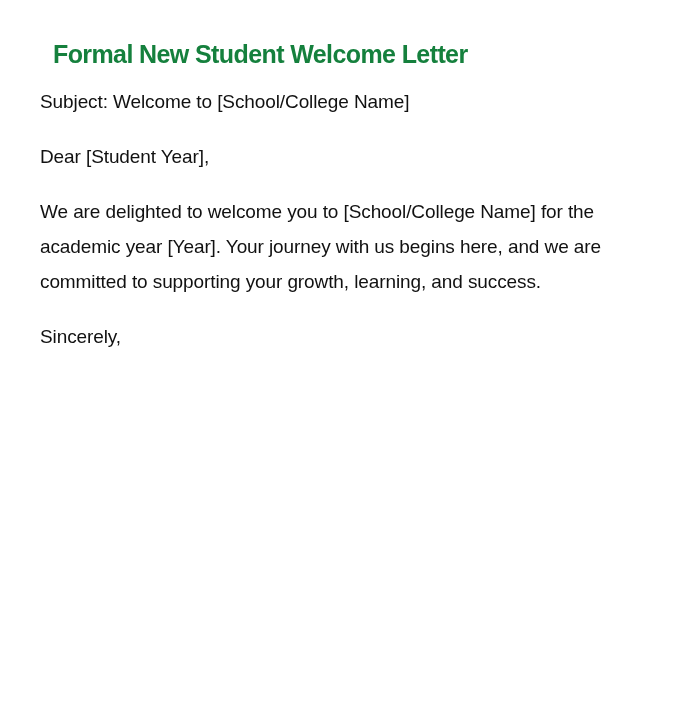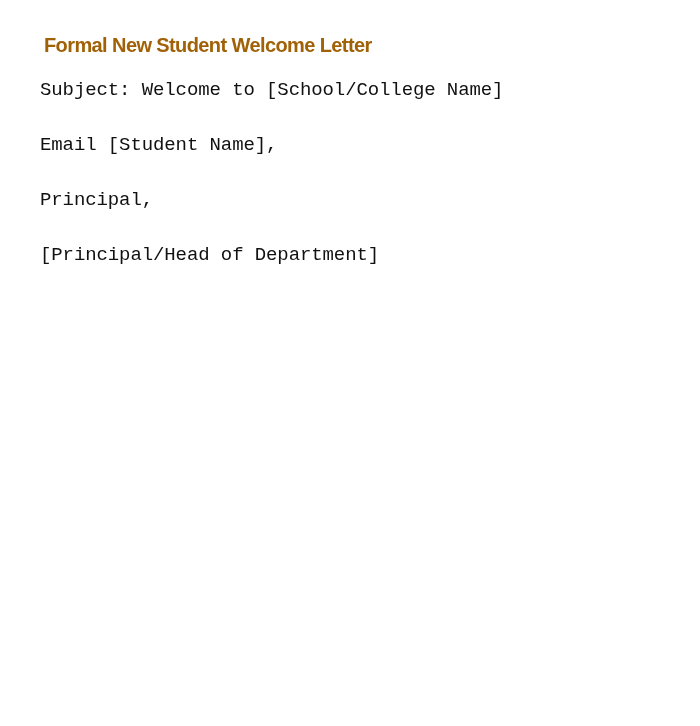--- a/index.html
+++ b/index.html
@@ -1,24 +1,24 @@
 <!DOCTYPE html>
 <html><head>
 <meta charset="utf-8">
 <style>
   html, body { margin:0; padding:0; background:#ffffff; }
   body { width:700px; height:726px; overflow:hidden; font-family:"Liberation Sans", sans-serif; color:#111; }
   .doc { position:absolute; left:40px; top:24px; width:610px; }
-  h1 { font-family:"Liberation Sans", sans-serif; font-size:20px; font-weight:bold; margin:4px; line-height:34px; letter-spacing:-0.6px; color:#a16207; }
-  p { margin:0; font-size:19px; line-height:35px; letter-spacing:-0.1px; color:#111;font-family:Liberation Mono, monospace; }
+  h1 { font-family:"Liberation Sans", sans-serif; font-size:25px; font-weight:bold; margin:13px; line-height:34px; letter-spacing:-0.6px; color:#15803d; }
+  p { margin:0; font-size:19px; line-height:35px; letter-spacing:-0.1px; color:#111; }
   .subject { margin-top:11px; }
   .gap { margin-top:20px; }
 </style>
 </head>
 <body>
 
 <div class="doc">
   <h1>Formal New Student Welcome Letter</h1>
   <p class="subject">Subject: Welcome to [School/College Name]</p>
-  <p class="gap">Email [Student Name],</p>
-  <p class="gap">Principal,</p>
-  <p class="gap">[Principal/Head of Department]</p>
+  <p class="gap">Dear [Student Year],</p>
+  <p class="gap">We are delighted to welcome you to [School/College Name] for the academic year [Year]. Your journey with us begins here, and we are committed to supporting your growth, learning, and success.</p>
+  <p class="gap">Sincerely,</p>
 </div>
 
 </body></html>

